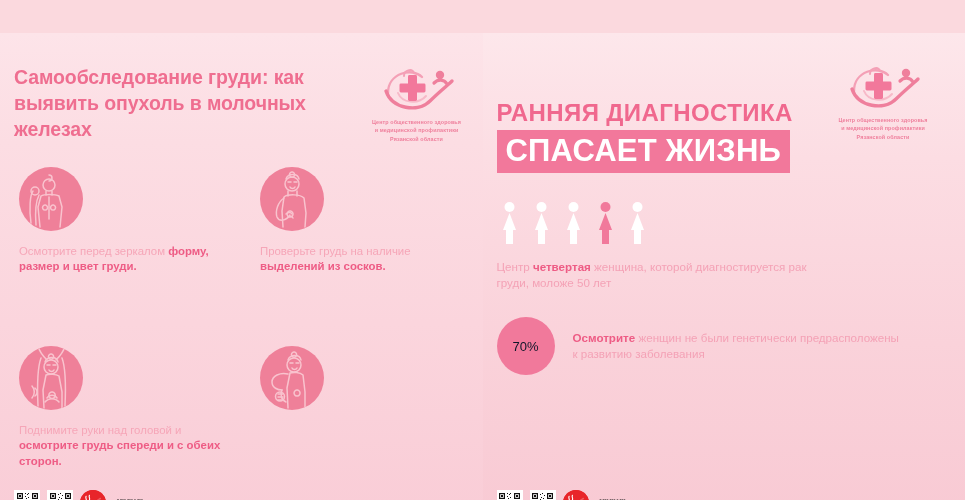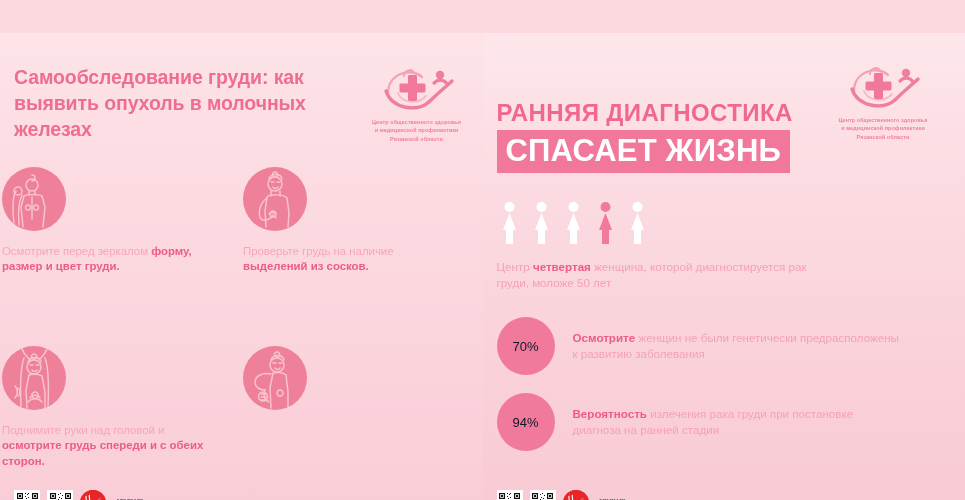--- a/index.html
+++ b/index.html
@@ -30,21 +30,21 @@
   .logo-text div { white-space:nowrap; }
 
   
   .l-title {
     position:absolute; left:14px; top:32px; width:355px;
     font-size:19.5px; line-height:1.33; font-weight:bold; color:#ef6e90;
     letter-spacing:-.1px;
   }
   .steps { position:absolute; left:0; top:134px; width:482px; }
   .step-row { display:flex; }
-  .step { width:241px; padding:0 2px; }
+  .step { width:241px; padding:0 19px; }
   .step-icon {
     width:64px; height:64px; border-radius:50%;
     background:#ef8099; position:relative; overflow:hidden;
   }
   .step-icon svg { position:absolute; left:0; top:0; }
   .step-text {
     margin-top:13px; font-size:11.4px; line-height:1.33;
     color:#f6a6b8; width:205px;
   }
   .step-text b { color:#ee5c85; font-weight:bold; }
@@ -428,26 +428,20 @@
       <span>Центр </span><b>четвертая</b><span> женщина, которой диагностируется рак груди, моложе 50 лет</span>
     </div>
 
     <div class="stat-row r1">
       <div class="stat-circle">70%</div>
       <div class="stat-body">
         <b>Осмотрите</b><span> женщин не были генетически предрасположены к развитию заболевания</span>
       </div>
     </div>
 
-    <div class="stat-row r2">
-      <div class="stat-circle">94%</div>
-      <div class="stat-body">
-        <b>Вероятность</b><span> излечения рака груди при постановке диагноза на ранней стадии</span>
-      </div>
-    </div>
 
     <div class="footer">
       <div class="qr">
         <svg viewBox="0 0 23 23" width="23" height="23">
           <rect width="23" height="23" fill="#fff"></rect>
           <g fill="#111">
             <rect x="1" y="1" width="6" height="6"></rect>
               <rect x="2.2" y="2.2" width="3.6" height="3.6" fill="#fff"></rect>
               <rect x="3" y="3" width="2" height="2"></rect>
             <rect x="16" y="1" width="6" height="6"></rect>

